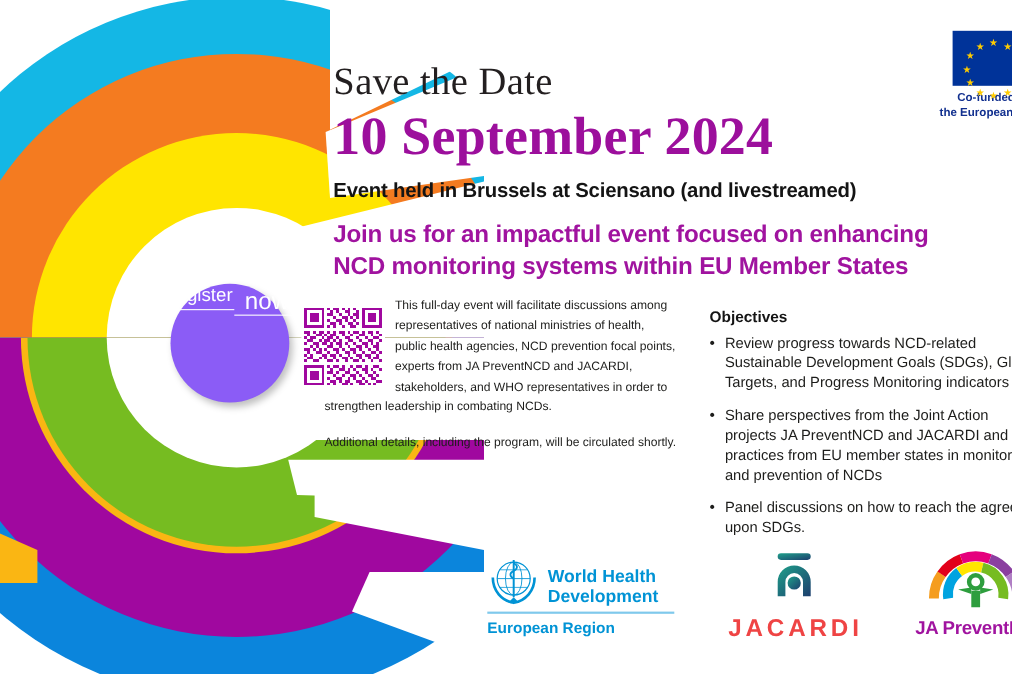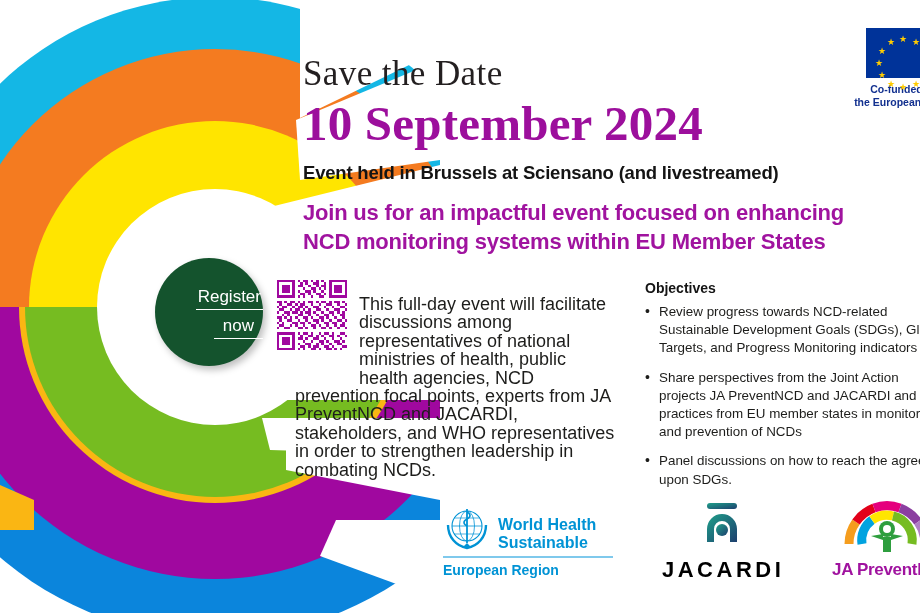--- a/index.html
+++ b/index.html
@@ -30,56 +30,56 @@
   #event-venue{font-size:18.5px;font-weight:bold;color:#141414;
     margin-top:9px;letter-spacing:-.2px;white-space:nowrap;}
 
   #lead-statement{position:absolute;left:303px;top:198px;width:700px;
     font-size:22px;font-weight:bold;color:#A0139F;line-height:29px;
     letter-spacing:-.2px;white-space:nowrap;}
   #lead-statement div{white-space:nowrap;}
 
   
   #register-badge{position:absolute;left:155px;top:258px;width:108px;height:108px;
-    border-radius:50%;background:#14532d;color:#fff;
+    border-radius:50%;background:#8b5cf6;color:#fff;
     box-shadow:3px 4px 7px rgba(0,0,0,.25);
-    display:flex;flex-direction:column;align-items:flex-end;justify-content:center;
+    display:flex;flex-direction:row;align-items:flex-start;justify-content:center;
     cursor:pointer;}
   #register-badge .rl{font-size:17px;line-height:21px;padding:0 2px 2px;
     border-bottom:1.5px solid #fff;}
-  #register-badge .rl2{font-size:17px;line-height:21px;margin-top:5px;
+  #register-badge .rl2{font-size:22px;line-height:21px;margin-top:5px;
     padding:0 9px 2px;border-bottom:1.5px solid #fff;}
 
   
   #qr-code{position:absolute;left:274px;top:277px;width:76px;height:76px;}
 
   
-  #description{position:absolute;left:295px;top:295px;width:320px;
-    font-size:18px;line-height:18.4px;color:#1d1d1b;}
+  #description{position:absolute;left:295px;top:269px;width:320px;
+    font-size:11px;line-height:18.4px;color:#1d1d1b;}
   #description p{margin:0;}
   #description .spacer{height:14px;}
   #qr-float{float:left;width:64px;height:78px;}
 
   
   #objectives{position:absolute;left:645px;top:280px;width:300px;}
   #objectives-title{font-size:14px;font-weight:bold;color:#141414;margin-bottom:7px;}
   .objective{position:relative;padding-left:14px;margin-bottom:11px;
     font-size:13.4px;line-height:18.2px;color:#1d1d1b;white-space:nowrap;}
   .objective .bullet{position:absolute;left:0;top:-1px;font-size:14px;}
   .objective span.ln{display:block;white-space:nowrap;}
 
   
   #logo-who{position:absolute;left:443px;top:503px;width:170px;}
   #who-row{display:flex;align-items:flex-end;gap:7px;}
   #who-name{color:#0093D5;font-weight:bold;font-size:16px;line-height:17.5px;}
   #who-rule{height:2px;background:#7FC9EC;margin:5px 0 4px;width:100%;}
   #who-region{color:#0093D5;font-size:14px;font-weight:bold;}
 
   #logo-jacardi{position:absolute;left:662px;top:500px;width:120px;text-align:center;}
-  #jacardi-word{font-size:22px;letter-spacing:3.5px;color:#000000;
+  #jacardi-word{font-size:22px;letter-spacing:3.5px;color:#ef4444;
     font-weight:bold;margin-top:5px;}
 
   #logo-preventncd{position:absolute;left:832px;top:492px;width:110px;text-align:center;}
   #preventncd-word{font-size:17px;font-weight:bold;color:#A0139F;
     margin-top:2px;white-space:nowrap;letter-spacing:-.3px;}
 </style>
 </head>
 <body>
 
 <div id="poster">
@@ -155,20 +155,21 @@
 
   <div id="register-badge">
     <span class="rl">Register</span>
     <span class="rl2">now</span>
   </div>
 
   <div id="description">
     <div id="qr-float"></div>
     <p>This full-day event will facilitate discussions among representatives of national ministries of health, public health agencies, NCD prevention focal points, experts from JA PreventNCD and JACARDI, stakeholders, and WHO representatives in order to strengthen leadership in combating NCDs.</p>
     <div class="spacer"></div>
+    <p>Additional details, including the program, will be circulated shortly.</p>
   </div>
 
   <div id="qr-code">
     <svg width="76" height="76" viewBox="0 0 29 29" shape-rendering="crispEdges">
       <rect width="29" height="29" fill="#ffffff"></rect>
       <g fill="#A0089F">
         <path d="M1 1h7v1h-7z M1 2h1v5h-1z M7 2h1v5h-1z M1 7h7v1h-7z M3 3h3v3h-3z"></path>
         <path d="M21 1h7v1h-7z M21 2h1v5h-1z M27 2h1v5h-1z M21 7h7v1h-7z M23 3h3v3h-3z"></path>
         <path d="M1 21h7v1h-7z M1 22h1v5h-1z M7 22h1v5h-1z M1 27h7v1h-7z M3 23h3v3h-3z"></path>
         <rect x="9" y="1" width="1" height="1"></rect>
@@ -384,21 +385,21 @@
         <line x1="9" y1="23" x2="39" y2="23" stroke="#0093D5" stroke-width=".8"></line>
         <line x1="11" y1="15" x2="37" y2="15" stroke="#0093D5" stroke-width=".7"></line>
         <line x1="11" y1="31" x2="37" y2="31" stroke="#0093D5" stroke-width=".7"></line>
         <path d="M24 6 L24 40" stroke="#0093D5" stroke-width="1.8"></path>
         <path d="M24 9 c4 2 4 5 0 7 c-4 2 -4 5 0 7" fill="none" stroke="#0093D5" stroke-width="1.6"></path>
         <path d="M5 22 C5 34 13 43 24 45 C35 43 43 34 43 22" fill="none" stroke="#0093D5" stroke-width="2.4"></path>
         <path d="M24 40 l-5 5 h10 z" fill="#0093D5"></path>
       </svg>
       <div id="who-name">
         <div>World Health</div>
-        <div>Sustainable</div>
+        <div>Development</div>
       </div>
     </div>
     <div id="who-rule"></div>
     <div id="who-region">European Region</div>
   </div>
 
   <div id="logo-jacardi">
     <svg width="64" height="48" viewBox="0 0 64 48">
       <defs>
         <linearGradient id="jgrad" x1="0" y1="0" x2="1" y2="1">

